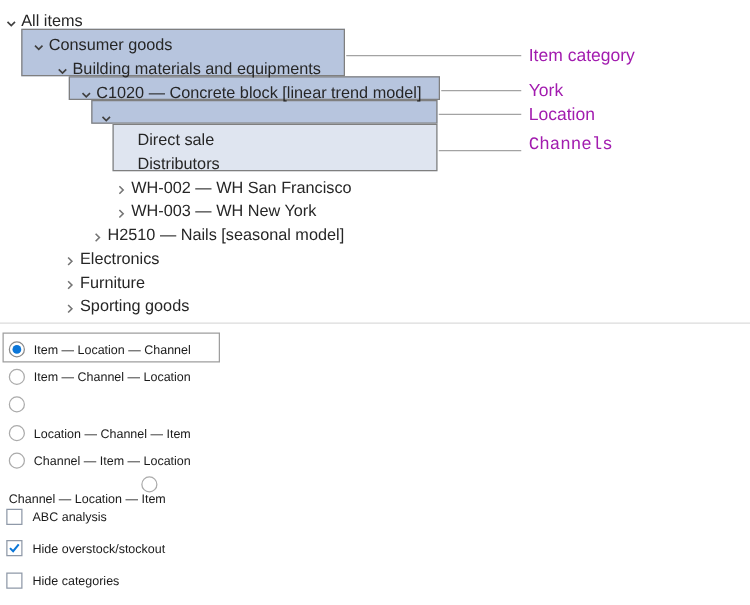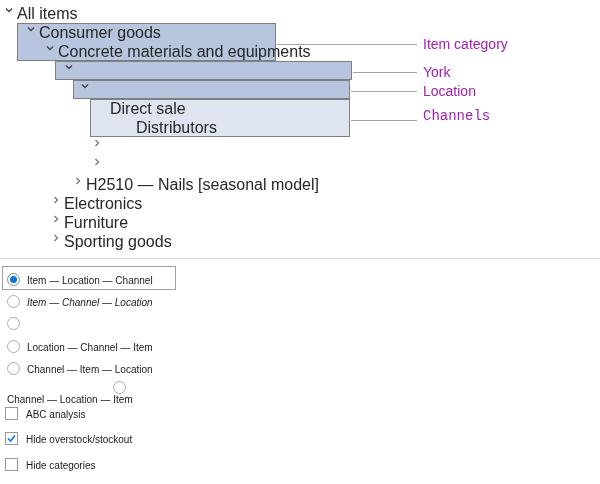--- a/index.html
+++ b/index.html
@@ -22,22 +22,22 @@
   #line-location { left:351px; top:91px;  width:66px; }
   #line-channels { left:351px; top:120px; width:66px; }
   .annotation { position:absolute; left:423px; height:17px; line-height:17px;
                 color:#a21caf; font-size:14px; white-space:nowrap; z-index:0; }
   #ann-category { top:36px; }
   #ann-item     { top:64px; }
   #ann-location { top:83px; }
   #ann-channels { top:108px;font-family:Liberation Mono, monospace; }
 
   
-  .tree-row { position:absolute; height:19px; display:flex; align-items:flex-start;
-              font-size:16px; color:#262626; white-space:nowrap; z-index:2; cursor:default; }
+  .tree-row { position:absolute; height:19px; display:flex; align-items:flex-end;
+              font-size:13px; color:#262626; white-space:nowrap; z-index:2; cursor:default; }
   .chev { width:10px; height:10px; margin-right:3px; flex:none; display:flex;
           align-items:center; justify-content:center; }
 
   
   .divider { position:absolute; left:0; top:258px; width:600px; height:1px;
              background:#dcdcdc; z-index:0; }
 
   
   .focus-rect { position:absolute; left:2px; top:266px; width:174px; height:24px;
                 box-sizing:border-box; border:1px solid #9e9e9e; z-index:1; }
@@ -88,55 +88,58 @@
           </svg>
         </span>
         <span>Consumer goods</span>
       </div>
       <div class="tree-row" style="top: 43px; left: 45px;">
         <span class="chev">
           <svg width="10" height="10" viewBox="0 0 10 10">
             <polyline points="2,3.5 5,6.5 8,3.5" fill="none" stroke="#404040" stroke-width="1.3"></polyline>
           </svg>
         </span>
-        <span>Concrete materials and equipments</span>
+        <span>Building materials and equipments</span>
       </div>
       <div class="tree-row" style="top: 62px; left: 64px;">
         <span class="chev">
           <svg width="10" height="10" viewBox="0 0 10 10">
             <polyline points="2,3.5 5,6.5 8,3.5" fill="none" stroke="#404040" stroke-width="1.3"></polyline>
           </svg>
         </span>
+        <span>C1020 — Concrete block [linear trend model]</span>
       </div>
       <div class="tree-row" style="top: 81px; left: 80px;">
         <span class="chev">
           <svg width="10" height="10" viewBox="0 0 10 10">
             <polyline points="2,3.5 5,6.5 8,3.5" fill="none" stroke="#404040" stroke-width="1.3"></polyline>
           </svg>
         </span>
       </div>
       <div class="tree-row" style="top: 100px; left: 110px;">
         <span>Direct sale</span>
       </div>
-      <div class="tree-row" style="top: 119px; left: 110px; margin-left: 26px;">
+      <div class="tree-row" style="top: 119px; left: 110px;">
         <span>Distributors</span>
       </div>
       <div class="tree-row" style="top: 138px; left: 92px;">
         <span class="chev">
           <svg width="10" height="10" viewBox="0 0 10 10">
             <polyline points="3.5,2 6.5,5 3.5,8" fill="none" stroke="#757575" stroke-width="1.3"></polyline>
           </svg>
         </span>
+        <span>WH-002 — WH San Francisco</span>
       </div>
       <div class="tree-row" style="top: 157px; left: 92px;">
         <span class="chev">
           <svg width="10" height="10" viewBox="0 0 10 10">
             <polyline points="3.5,2 6.5,5 3.5,8" fill="none" stroke="#757575" stroke-width="1.3"></polyline>
           </svg>
         </span>
+        <span>WH-003 — WH New York</span>
       </div>
       <div class="tree-row" style="top: 176px; left: 73px;">
         <span class="chev">
           <svg width="10" height="10" viewBox="0 0 10 10">
             <polyline points="3.5,2 6.5,5 3.5,8" fill="none" stroke="#757575" stroke-width="1.3"></polyline>
           </svg>
         </span>
         <span>H2510 — Nails [seasonal model]</span>
       </div>
       <div class="tree-row" style="top: 195px; left: 51px;">
@@ -166,21 +169,21 @@
     </div>
 
   <div class="divider"></div>
 
   <div class="focus-rect"></div>
   <div id="option-rows">
       <div class="opt-row" style="top: 270px; left: 7px;">
         <span class="radio sel"></span>
         <span>Item — Location — Channel</span>
       </div>
-      <div class="opt-row" style="top: 292px; left: 7px; font-style: italic;">
+      <div class="opt-row" style="top: 292px; left: 7px;">
         <span class="radio"></span>
         <span>Item — Channel — Location</span>
       </div>
       <div class="opt-row" style="top: 314px; left: 7px;">
         <span class="radio"></span>
       </div>
       <div class="opt-row" style="top: 337px; left: 7px;">
         <span class="radio"></span>
         <span>Location — Channel — Item</span>
       </div>

